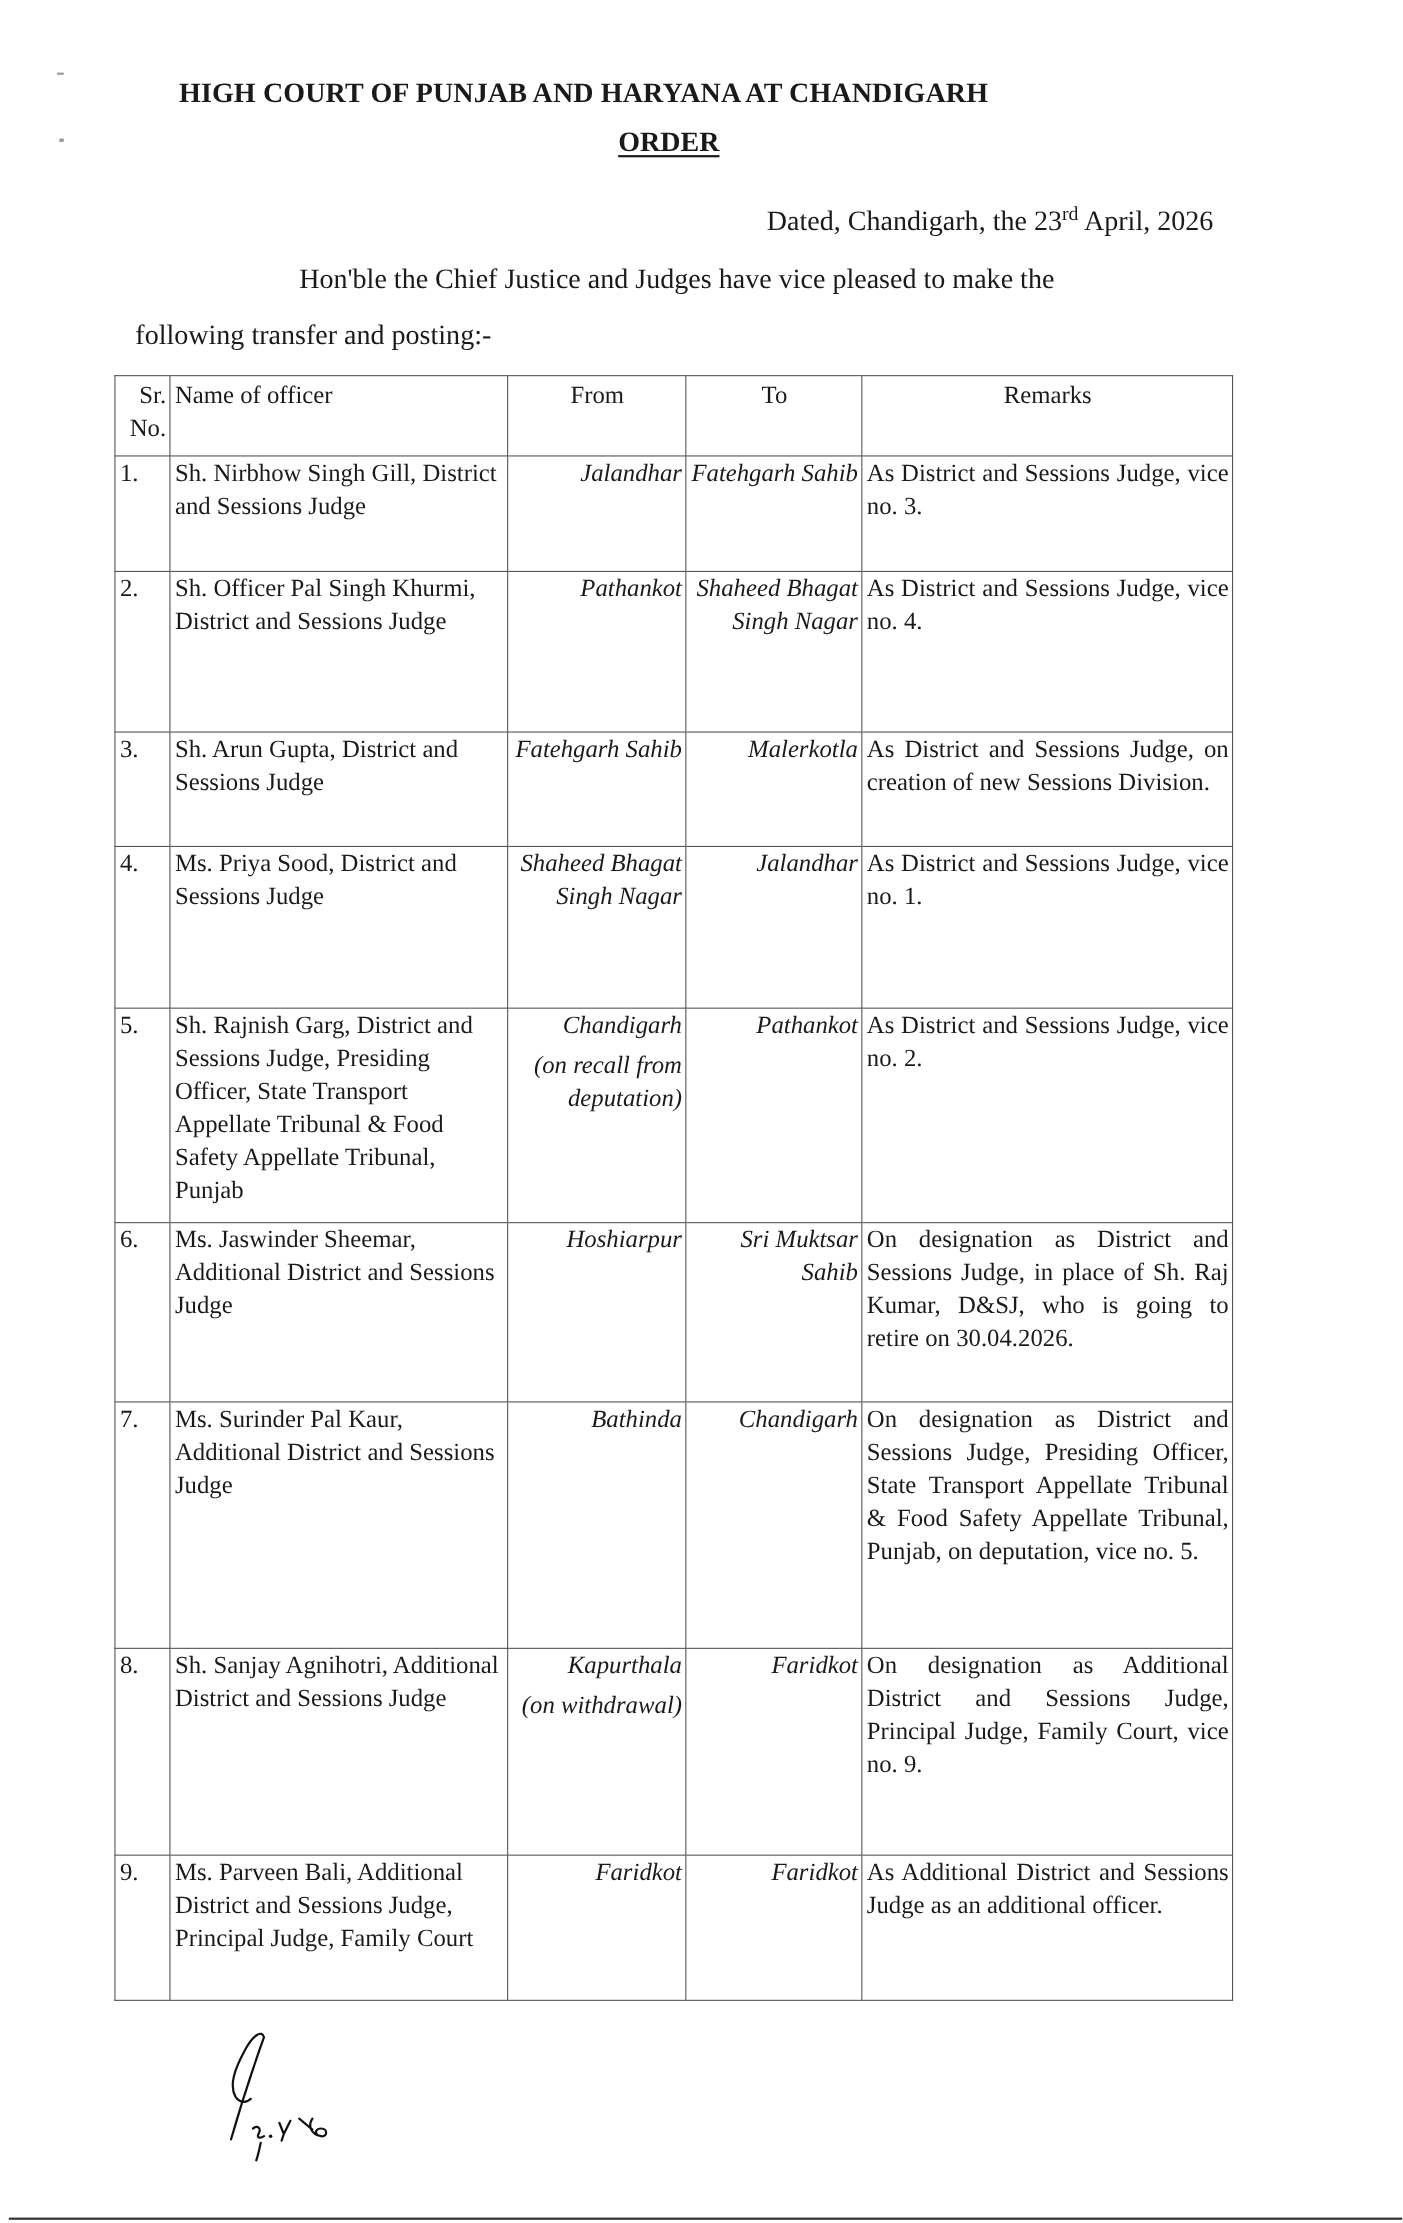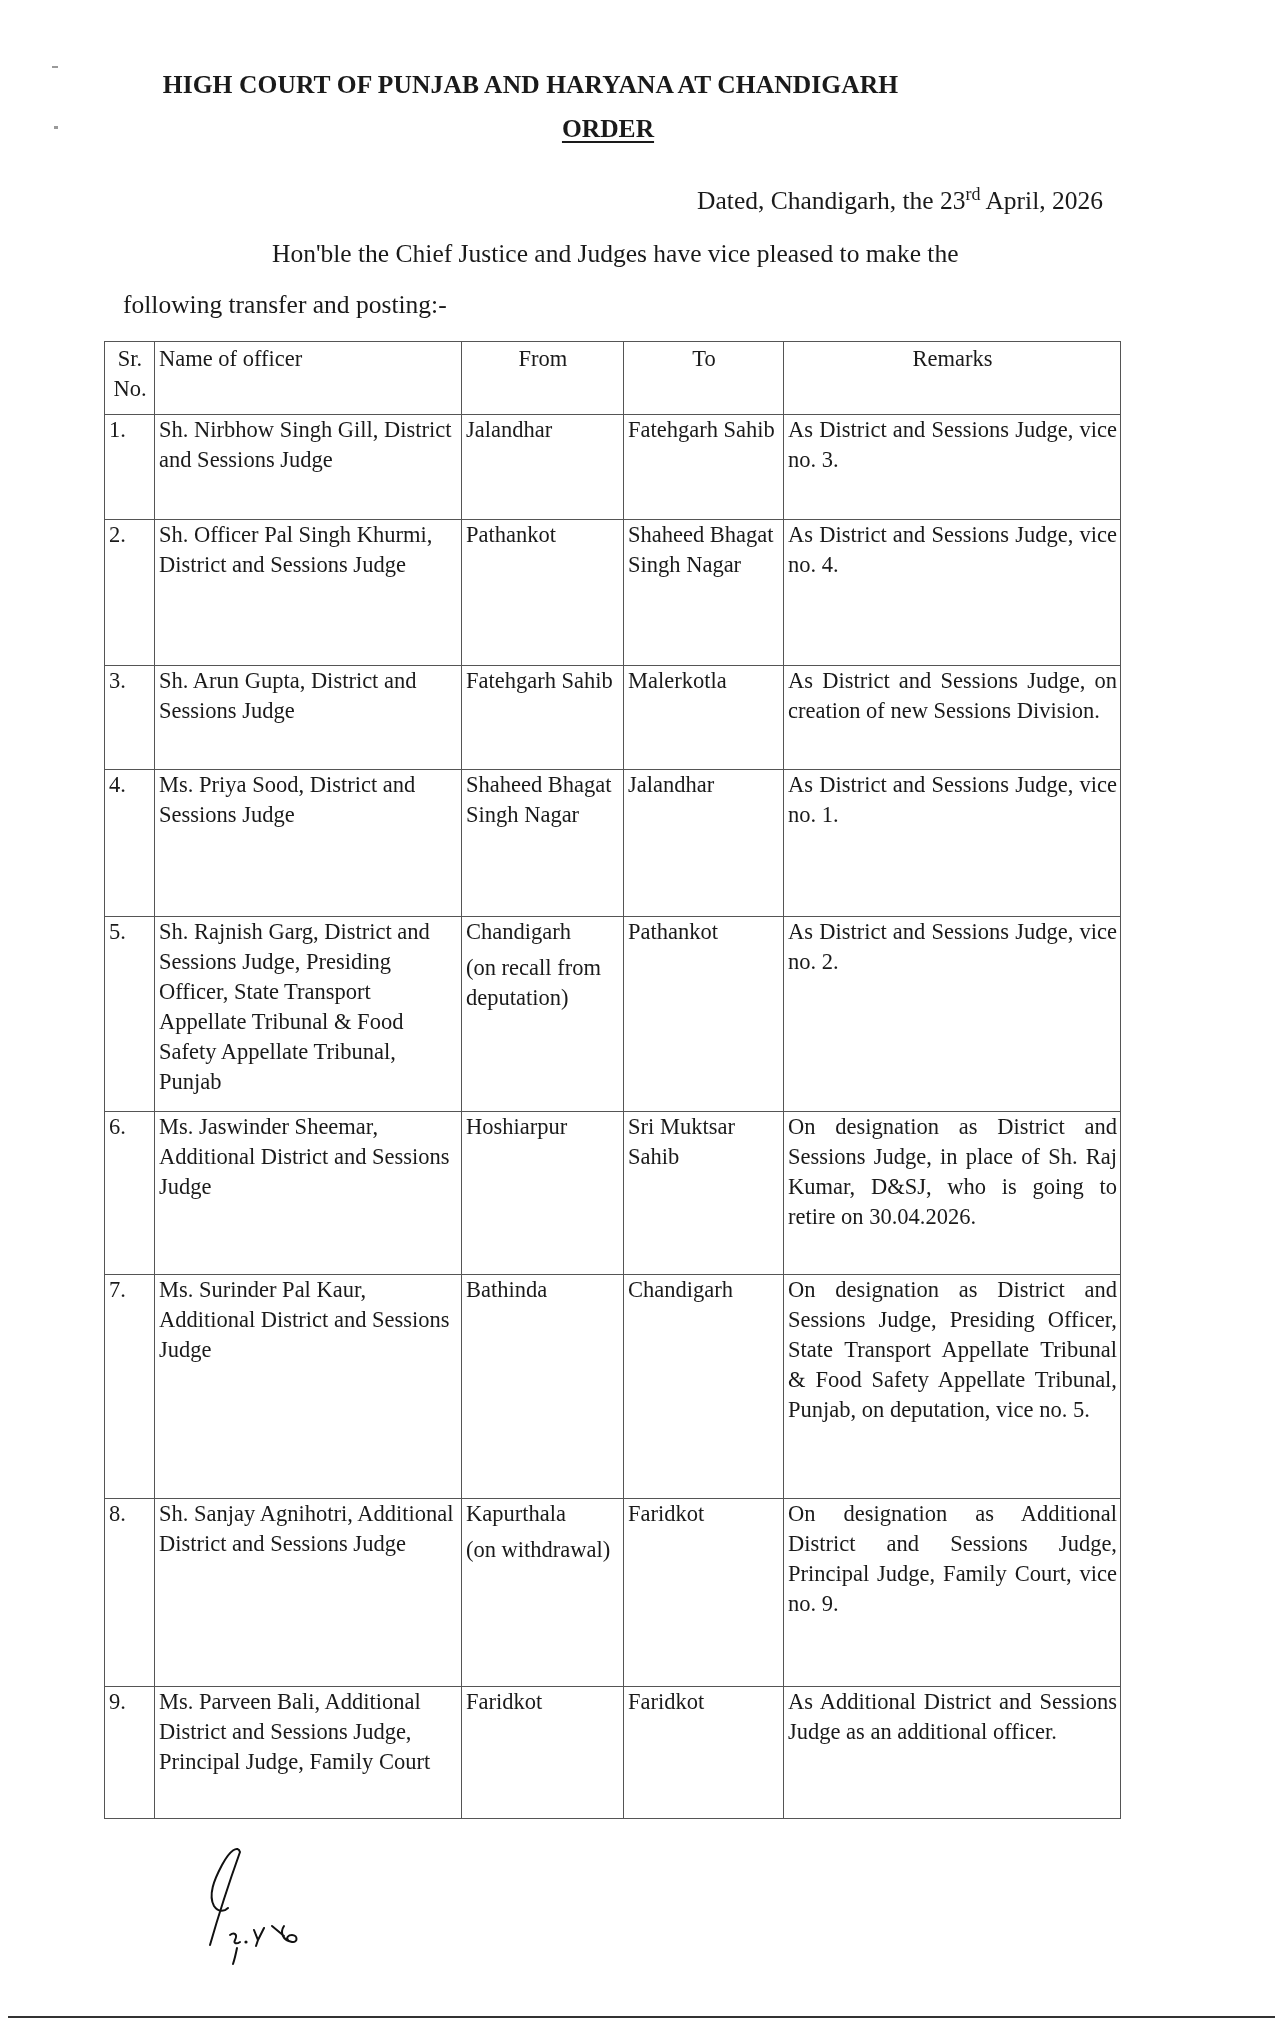--- a/index.html
+++ b/index.html
@@ -28,26 +28,26 @@
 
     table.orders {
       position: absolute; left: 104px; top: 341px; width: 1016px;
       border-collapse: collapse; font-size: 22.5px; line-height: 30px;
       table-layout: fixed;
     }
     table.orders th, table.orders td {
       border: 1.3px solid #555; vertical-align: top; padding: 0 3px 0 4px;
     }
     table.orders th { font-weight: normal; height: 70px; padding-top: 2px; }
-    table.orders th.sr { font-weight: normal; text-align: center; }
+    table.orders th.sr { font-weight: normal; text-align: right; }
     table.orders th.name { text-align: left; }
     table.orders th.center { text-align: center; }
     td.sr { text-align: left; }
     td.name { text-align: left; }
-    td.loc { text-align: left; }
+    td.loc { text-align: right; font-style: italic; }
     td.remark { text-align: justify; text-align-last: left; }
     .note { display: block; margin-top: 6px; line-height: 30px; }
 
     .sig { position: absolute; left: 200px; top: 1840px; width: 140px; height: 130px; }
     .bottom-rule {
       position: absolute; left: 8px; right: 0; top: 2016px; height: 2px; background: #333;
     }
   </style>
 </head>
 <body>

